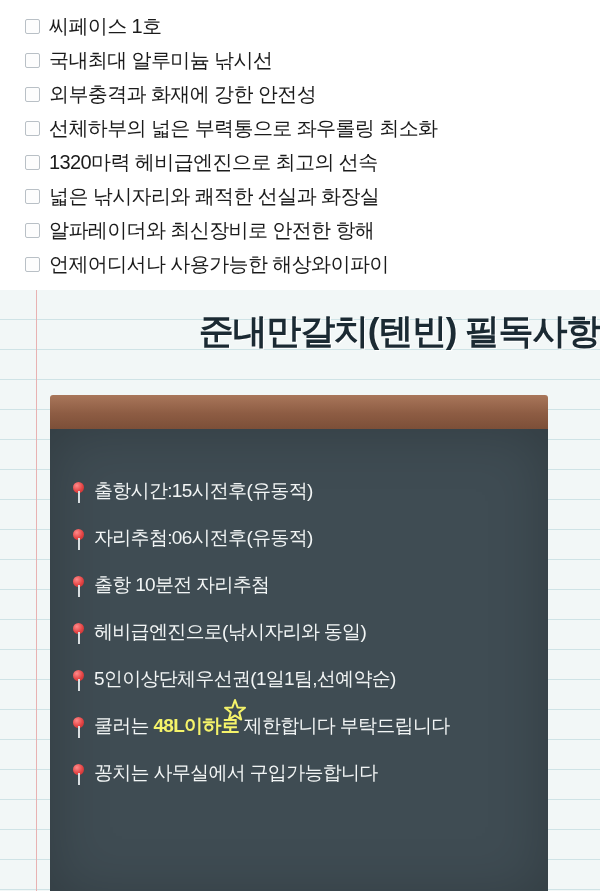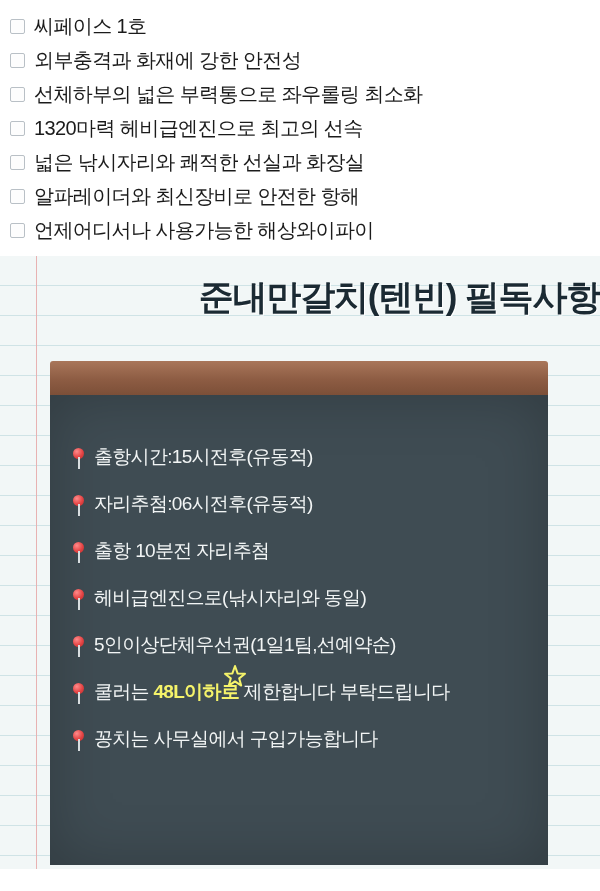--- a/index.html
+++ b/index.html
@@ -12,20 +12,21 @@
     font-family: "Liberation Sans", sans-serif;
     background: #ffffff;
     overflow: hidden;
     position: relative;
   }
 
   
   .checklist {
     padding: 10px 0 8px 10px;
     background: #ffffff;
+    margin-left: 15px;
   }
   .check-row {
     display: flex;
     align-items: center;
     height: 33px;
     margin-bottom: 1px;
   }
   .check-box {
     width: 15px;
     height: 15px;
@@ -174,20 +175,24 @@
 </head>
 <body>
 
 <div class="checklist">
   <div class="check-row">
     <span class="check-box"></span>
     <span class="check-text">씨페이스 1호</span>
   </div>
   <div class="check-row">
     <span class="check-box"></span>
+    <span class="check-text">국내최대 알루미늄 낚시선</span>
+  </div>
+  <div class="check-row">
+    <span class="check-box"></span>
     <span class="check-text">외부충격과 화재에 강한 안전성</span>
   </div>
   <div class="check-row">
     <span class="check-box"></span>
     <span class="check-text">선체하부의 넓은 부력통으로 좌우롤링 최소화</span>
   </div>
   <div class="check-row">
     <span class="check-box"></span>
     <span class="check-text">1320마력 헤비급엔진으로 최고의 선속</span>
   </div>

